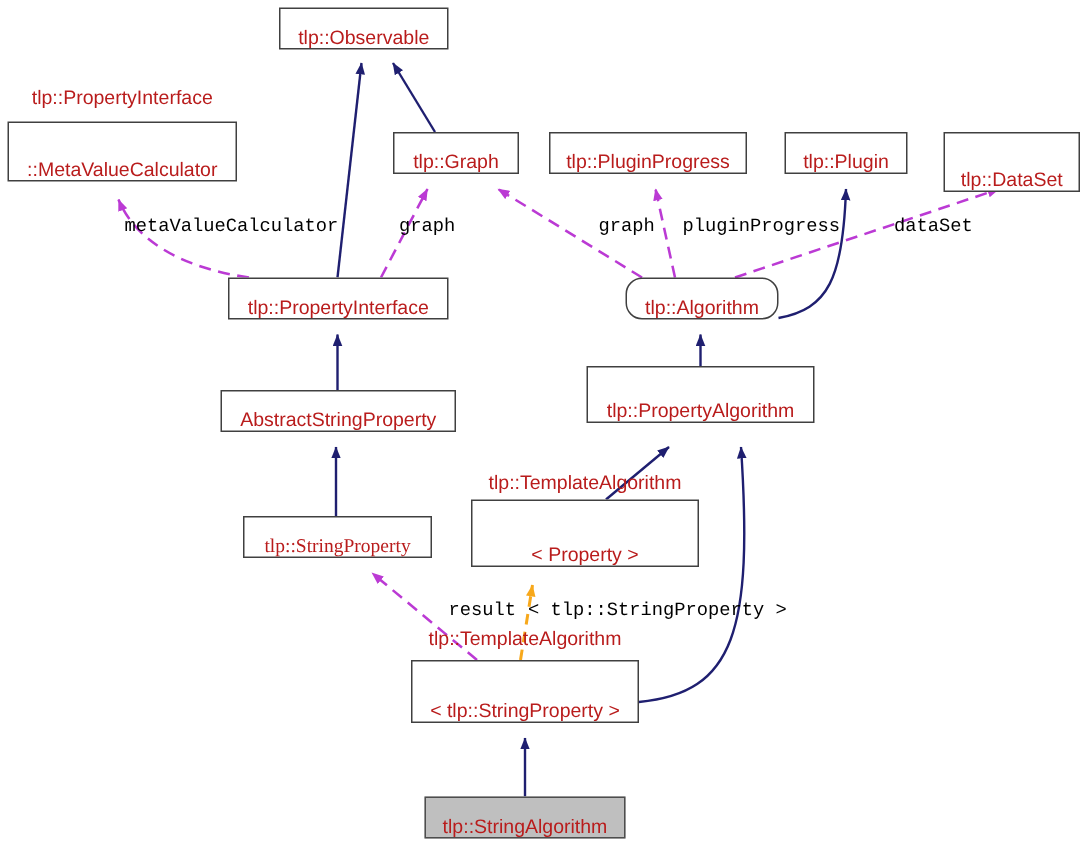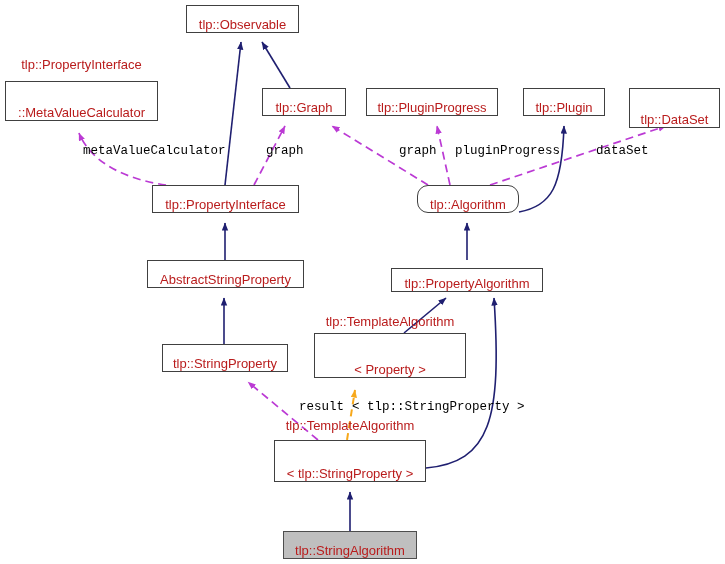--- a/index.html
+++ b/index.html
@@ -117,24 +117,24 @@
     </div>
     <div class="node" style="left: 152px; top: 185px; width: 147px; height: 28px;">
       <span>tlp::PropertyInterface</span>
     </div>
     <div class="node" style="left: 417px; top: 185px; width: 102px; height: 28px; border-radius: 11px;">
       <span>tlp::Algorithm</span>
     </div>
     <div class="node" style="left: 147px; top: 260px; width: 157px; height: 28px;">
       <span>AbstractStringProperty</span>
     </div>
-    <div class="node" style="left: 391px; top: 268px; width: 152px; height: 24px;">
+    <div class="node" style="left: 391px; top: 244px; width: 152px; height: 38px;">
       <span>tlp::PropertyAlgorithm</span>
     </div>
-    <div class="node" style="left: 162px; top: 344px; width: 126px; height: 28px;">
+    <div class="node" style="left: 162px; top: 344px; width: 126px; height: 28px; font-family: Liberation Serif, serif;">
       <span>tlp::StringProperty</span>
     </div>
     <div class="node" style="left: 314px; top: 333px; width: 152px; height: 45px;">
       <span>tlp::TemplateAlgorithm</span>
       <span class="line2">&lt; Property &gt;</span>
     </div>
     <div class="node" style="left: 274px; top: 440px; width: 152px; height: 42px;">
       <span>tlp::TemplateAlgorithm</span>
       <span class="line2">&lt; tlp::StringProperty &gt;</span>
     </div>

